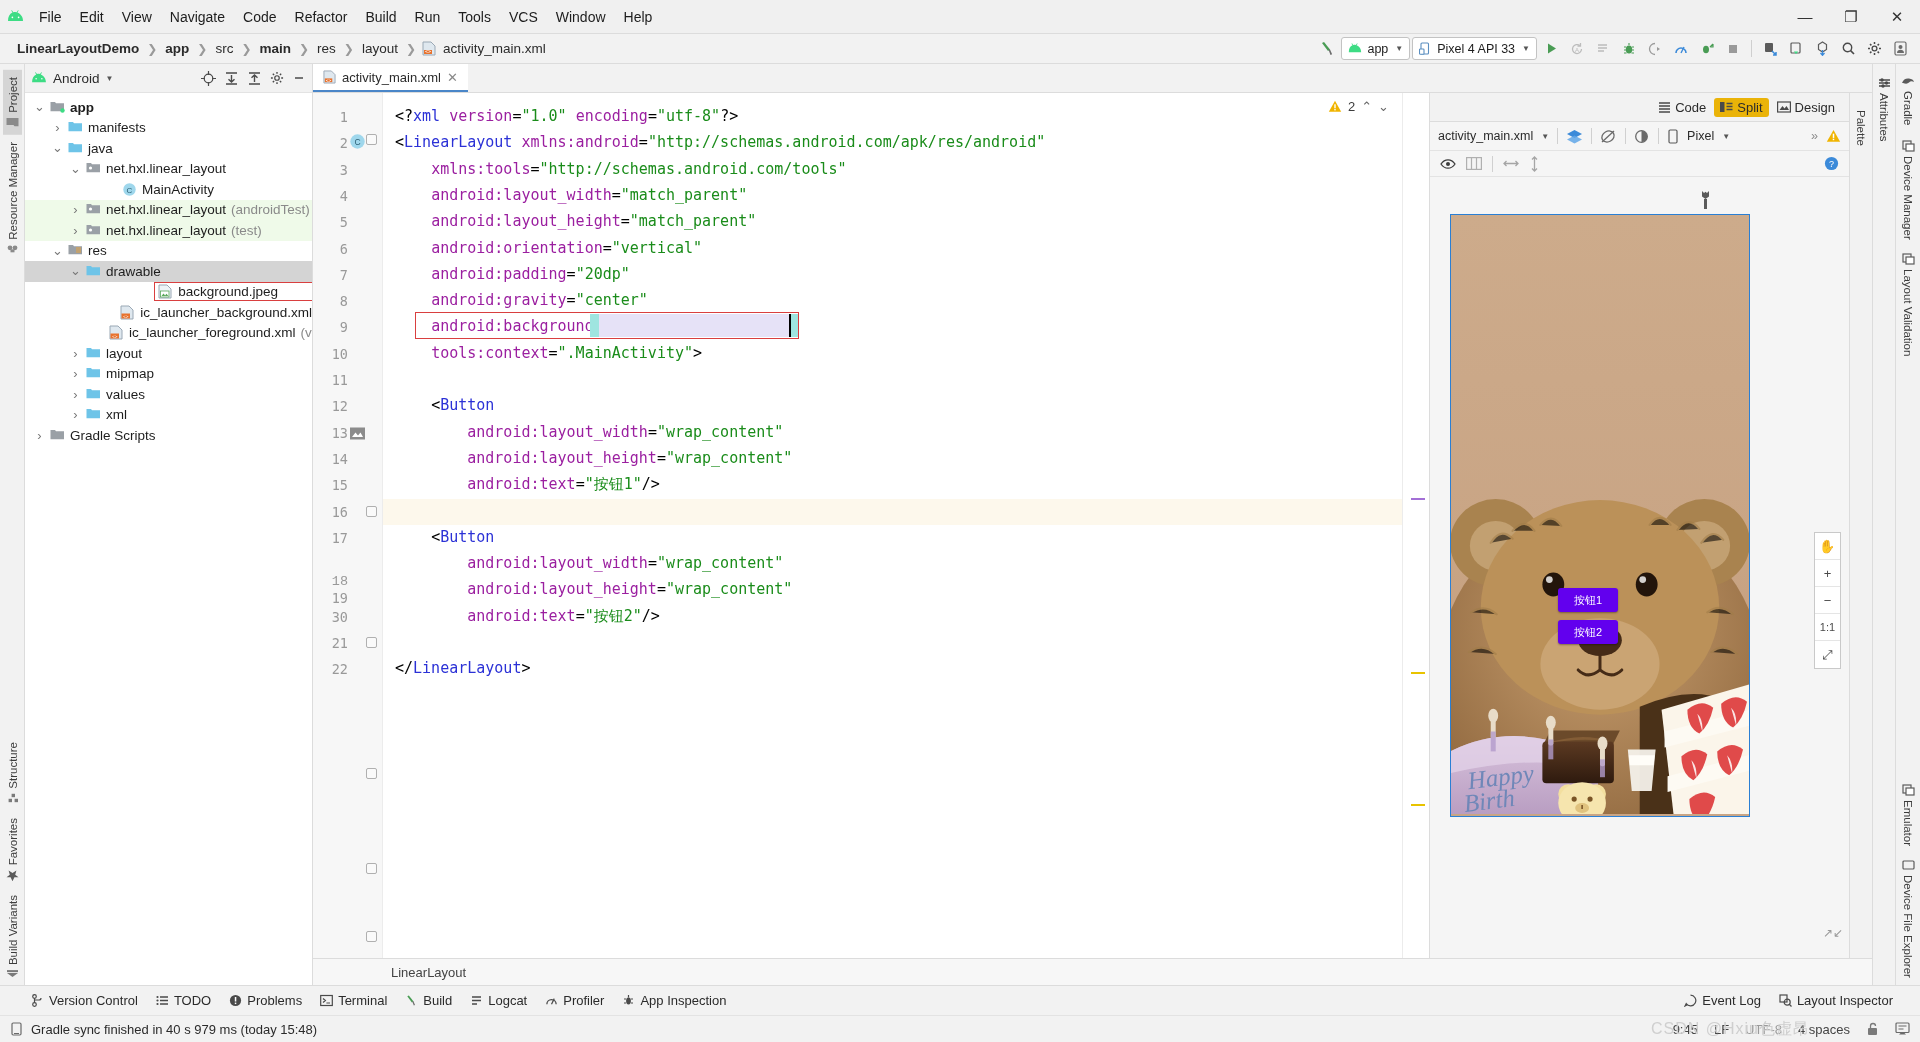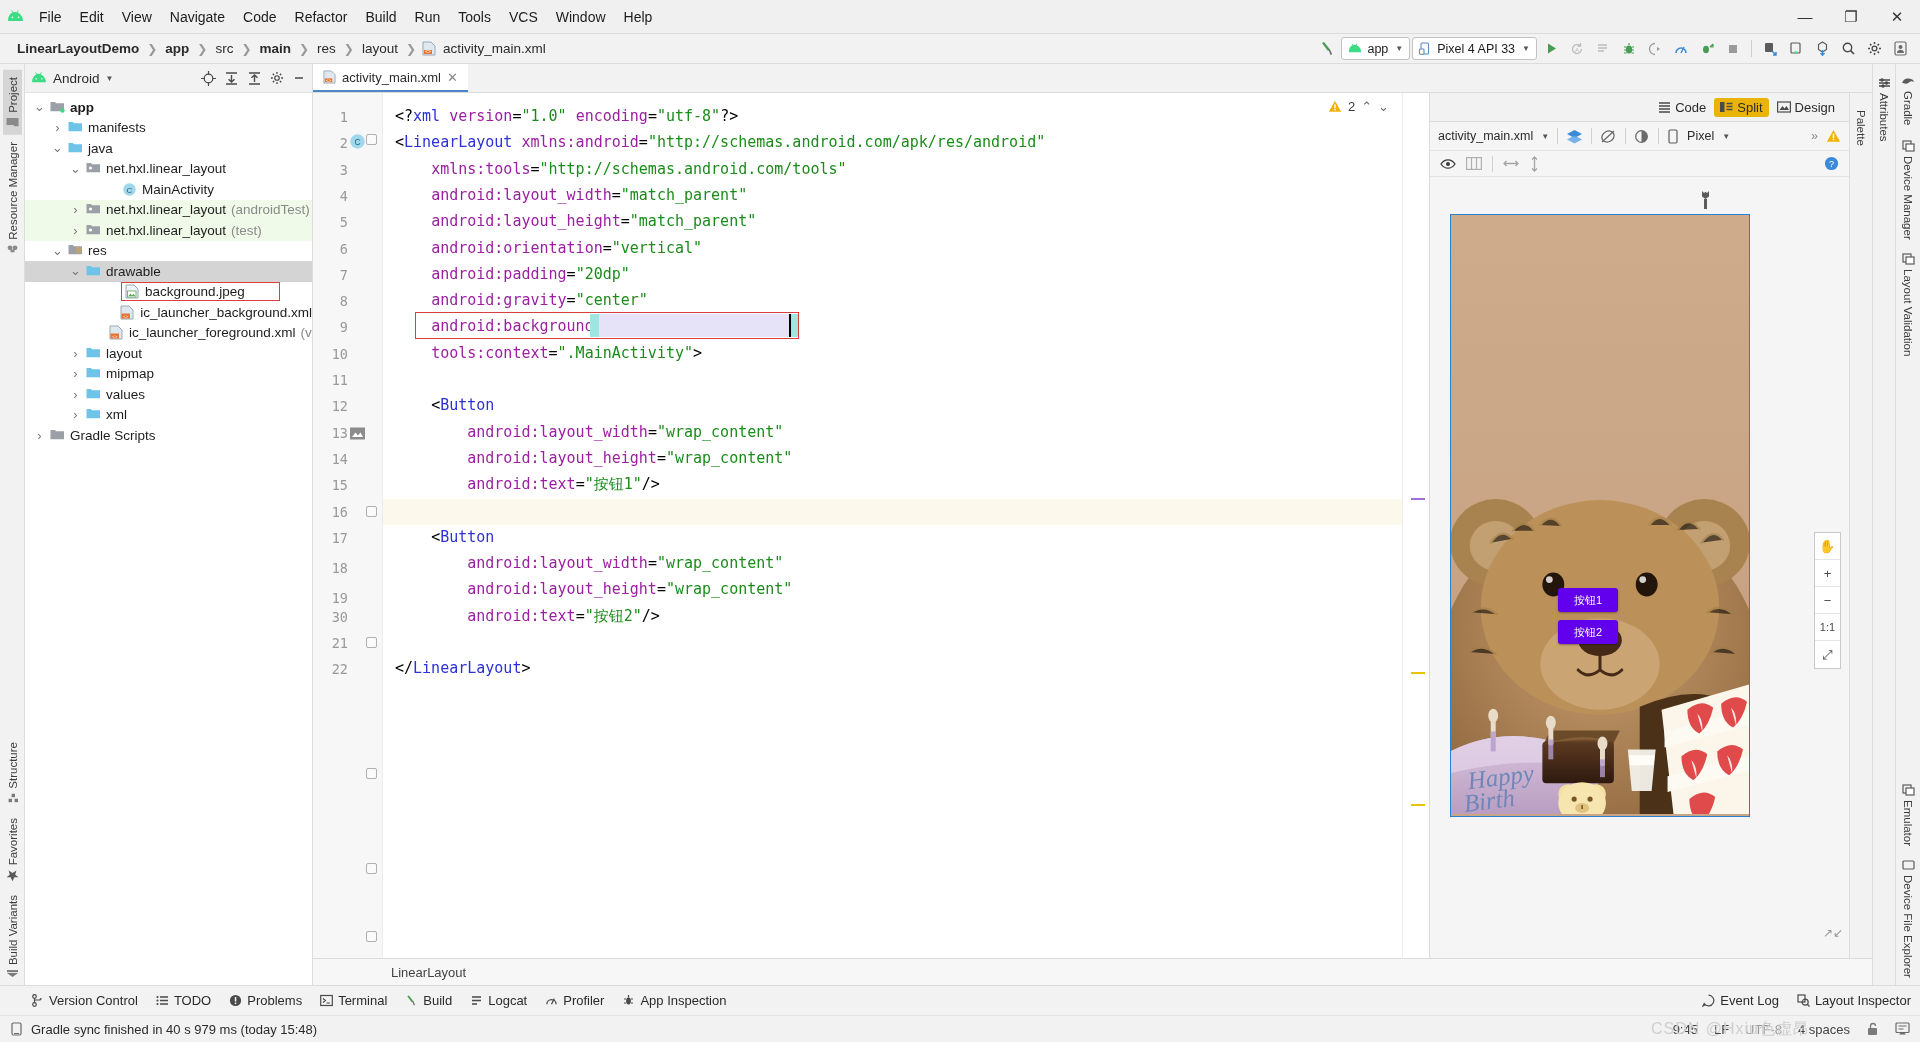--- a/index.html
+++ b/index.html
@@ -540,21 +540,21 @@
           <span class="arrow" style="font-size: 13px; line-height: 6px;">⌄</span>
           <span style="display: flex; align-items: center; gap: 5px;">
             <span class="ico">
               <svg width="15" height="13" viewBox="0 0 15 13">
                 <path d="M.5 2h4.5l1 1.3h8v8H.5z" fill="#6ec4e8"></path>
               </svg>
             </span>
             <span class="lbl">drawable</span>
           </span>
         </div>
-        <div class="node" style="padding-left: 80px;">
+        <div class="node" style="padding-left: 80px; justify-content: flex-end;">
           <span class="arrow"></span>
           <span class="redbox" style="display: flex; align-items: center; gap: 5px; padding: 1px 34px 1px 3px;">
             <span class="ico">
               <svg width="14" height="15" viewBox="0 0 14 15">
                 <path d="M1 1h8l4 4v9H1z" fill="#eef3f7" stroke="#9aa8b5"></path>
                 <rect x="2.5" y="7" width="8.5" height="6" fill="#fff" stroke="#5aa85a" stroke-width=".8"></rect>
                 <path d="M3.5 12l2-2.6 1.6 2 1.3-1.6 2 2.2z" fill="#5aa85a"></path>
               </svg>
             </span>
             <span class="lbl">background.jpeg</span>
@@ -691,21 +691,21 @@
             <span class="lineno" style="top: 200.1px;">8</span>
             <span class="lineno" style="top: 226.4px;">9</span>
             <span class="lineno" style="top: 252.7px;">10</span>
             <span class="lineno" style="top: 279px;">11</span>
             <span class="lineno" style="top: 305.3px;">12</span>
             <span class="lineno" style="top: 331.6px;">13</span>
             <span class="lineno" style="top: 357.9px;">14</span>
             <span class="lineno" style="top: 384.2px;">15</span>
             <span class="lineno" style="top: 410.5px;">16</span>
             <span class="lineno" style="top: 436.8px;">17</span>
-            <span class="lineno" style="top: 467px;">18</span>
+            <span class="lineno" style="top: 481px; font-family: Liberation Mono, monospace;">18</span>
             <span class="lineno" style="top: 497px;">19</span>
             <span class="lineno" style="top: 515.7px;">30</span>
             <span class="lineno" style="top: 542px;">21</span>
             <span class="lineno" style="top: 568.3px;">22</span>
           </div>
 
         <div id="code">
             <div class="yellowbg" style="left: 72.16px; top: 511.7px; width: 184.91px; height: 21px; z-index: -1;"></div>
             <div class="yellowbg" style="left: 72.16px; top: 380.2px; width: 184.91px; height: 21px; z-index: -1;"></div>
           <div class="hl-line" style="top:406px;left:-70px;"></div>
@@ -1150,21 +1150,21 @@
     <div class="twb">
       <span>
           <svg width="13" height="13" viewBox="0 0 13 13">
             <ellipse cx="6.5" cy="7" rx="2.4" ry="3.4" fill="#4a4a4a"></ellipse>
             <path d="M6.5 1v2.5M2 5h2M9 5h2M2 9h2M9 9h2" stroke="#4a4a4a" stroke-width="1.2"></path>
           </svg>
         </span>
       <span>App Inspection</span>
     </div>
 
-    <div style="margin-left:auto;display:flex;align-items:center;gap:0;">
+    <div style="margin-left:auto;display:flex;align-items:center;gap:0;padding-right:18px;">
       <div class="twb">
         <span>
             <svg width="13" height="13" viewBox="0 0 13 13">
               <path d="M6.5 1.2a5.3 5.3 0 1 1-4.3 8.4L1 12l2.4-1.2" fill="none" stroke="#4a4a4a" stroke-width="1.2"></path>
             </svg>
           </span>
         <span>Event Log</span>
       </div>
       <div class="twb">
         <span>

